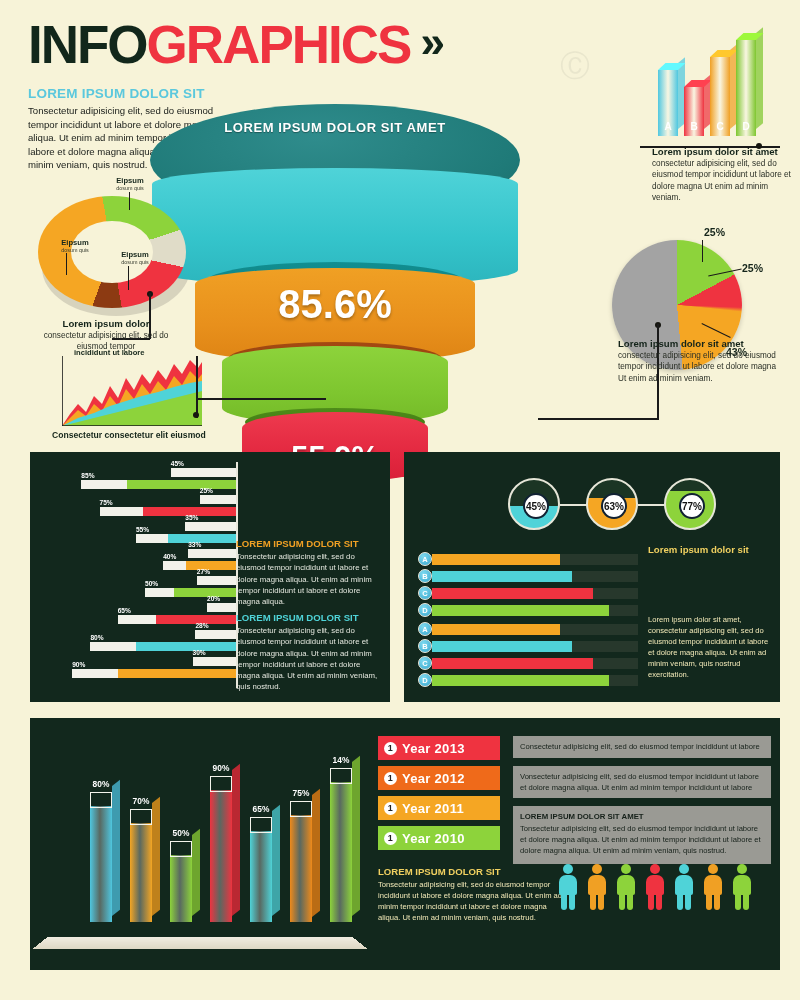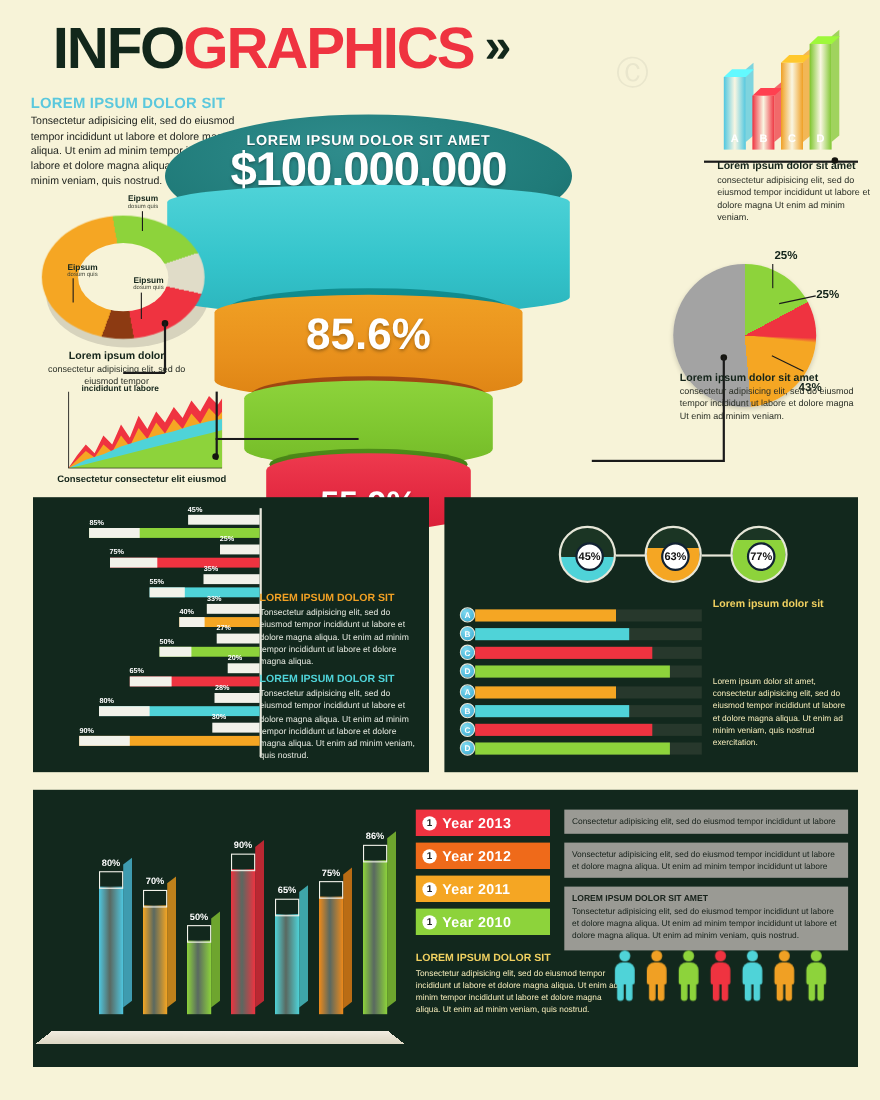--- a/index.html
+++ b/index.html
@@ -8,21 +8,21 @@
     background: #f7f3d8;
     font-family: "Liberation Sans", sans-serif;
     overflow: hidden;
     position: relative;
   }
   #root { position: relative; width: 800px; height: 1000px; }
 
   
   .hdr { position: absolute; left: 28px; top: 18px; }
   .hdr-title { font-size: 53px; font-weight: bold; letter-spacing: -2px; line-height: 1; }
-  .hdr-a { color: #12271b; margin-left: 20px; }
+  .hdr-a { color: #12271b; }
   .hdr-b { color: #ef3340; }
   .chev { display: inline-block; margin-left: 10px; color: #12271b; font-size: 44px; vertical-align: 6px; letter-spacing: -12px; }
 
   .lede { position: absolute; left: 28px; top: 86px; width: 205px; }
   .lede-h { color: #5bc8dd; font-size: 13.5px; font-weight: bold; letter-spacing: .2px; }
   .lede-p { color: #20241f; font-size: 9.6px; line-height: 1.42; margin-top: 3px; }
 
   
   .funnel { position: absolute; left: 150px; top: 104px; width: 370px; height: 450px; }
   .fn-top {
@@ -180,21 +180,20 @@
   </div>
 
   <div class="lede">
     <div class="lede-h">LOREM IPSUM DOLOR SIT</div>
     <div class="lede-p">Tonsectetur adipisicing elit, sed do eiusmod tempor incididunt ut labore et dolore magna aliqua. Ut enim ad minim tempor incididunt ut labore et dolore magna aliqua. Ut enim ad minim veniam, quis nostrud.</div>
   </div>
 
   <div class="funnel">
     <div class="fn-top"></div>
     <div class="fn-kicker">LOREM IPSUM DOLOR SIT AMET</div>
-    <div class="fn-amount">$100,000,000</div>
     <div class="fn-sub">Lorem ipsum dolor sit amet, consectetur adipisicing elit, sed do eiusmod tempor incididunt ut labore et dolore magna ot enim ad minim veniam.</div>
     <div class="fn-body">
       <div class="fn-seg fn-s1"></div>
       <div class="fn-seg fn-s1e"></div>
       <div class="fn-seg fn-s2"></div>
       <div class="fn-seg fn-s2e"></div>
       <div class="fn-seg fn-s3"></div>
       <div class="fn-seg fn-s3e"></div>
       <div class="fn-seg fn-s4"></div>
       <div class="fn-stem"></div>
@@ -474,21 +473,21 @@
         <div class="b3" style="left: 244px; bottom: 16px; width: 22px; height: 121.5px;">
           <div class="bs" style="left:22px;height:121.50000000000001px;background:#ef8a1a"></div>
           <div class="bf" style="width:22px;height:107.50000000000001px;background:linear-gradient(90deg,#ef8a1a 0%,rgba(255,255,255,.3) 45%,#ef8a1a 100%)"></div>
           <div class="bcap" style="top:0;height:16px;"></div>
           <div class="bl" style="left:-12px;top:-13px;">75%</div>
         </div>
         <div class="b3" style="left: 284px; bottom: 16px; width: 22px; height: 153.9px;">
           <div class="bs" style="left:22px;height:153.9px;background:#8dd33b"></div>
           <div class="bf" style="width:22px;height:139.9px;background:linear-gradient(90deg,#8dd33b 0%,rgba(255,255,255,.3) 45%,#8dd33b 100%)"></div>
           <div class="bcap" style="top:0;height:16px;"></div>
-          <div class="bl" style="left:-12px;top:-13px;">86%</div>
+          <div class="bl" style="left:-12px;top:-13px;">14%</div>
         </div>
       </div>
     <div id="years">
         <div class="yr" style="top: 18px; background: rgb(239, 51, 64);">
           <span class="yr-badge">1</span>
           <span>Year 2013</span>
         </div>
         <div class="yr" style="top: 48px; background: rgb(239, 106, 26);">
           <span class="yr-badge">1</span>
           <span>Year 2012</span>

